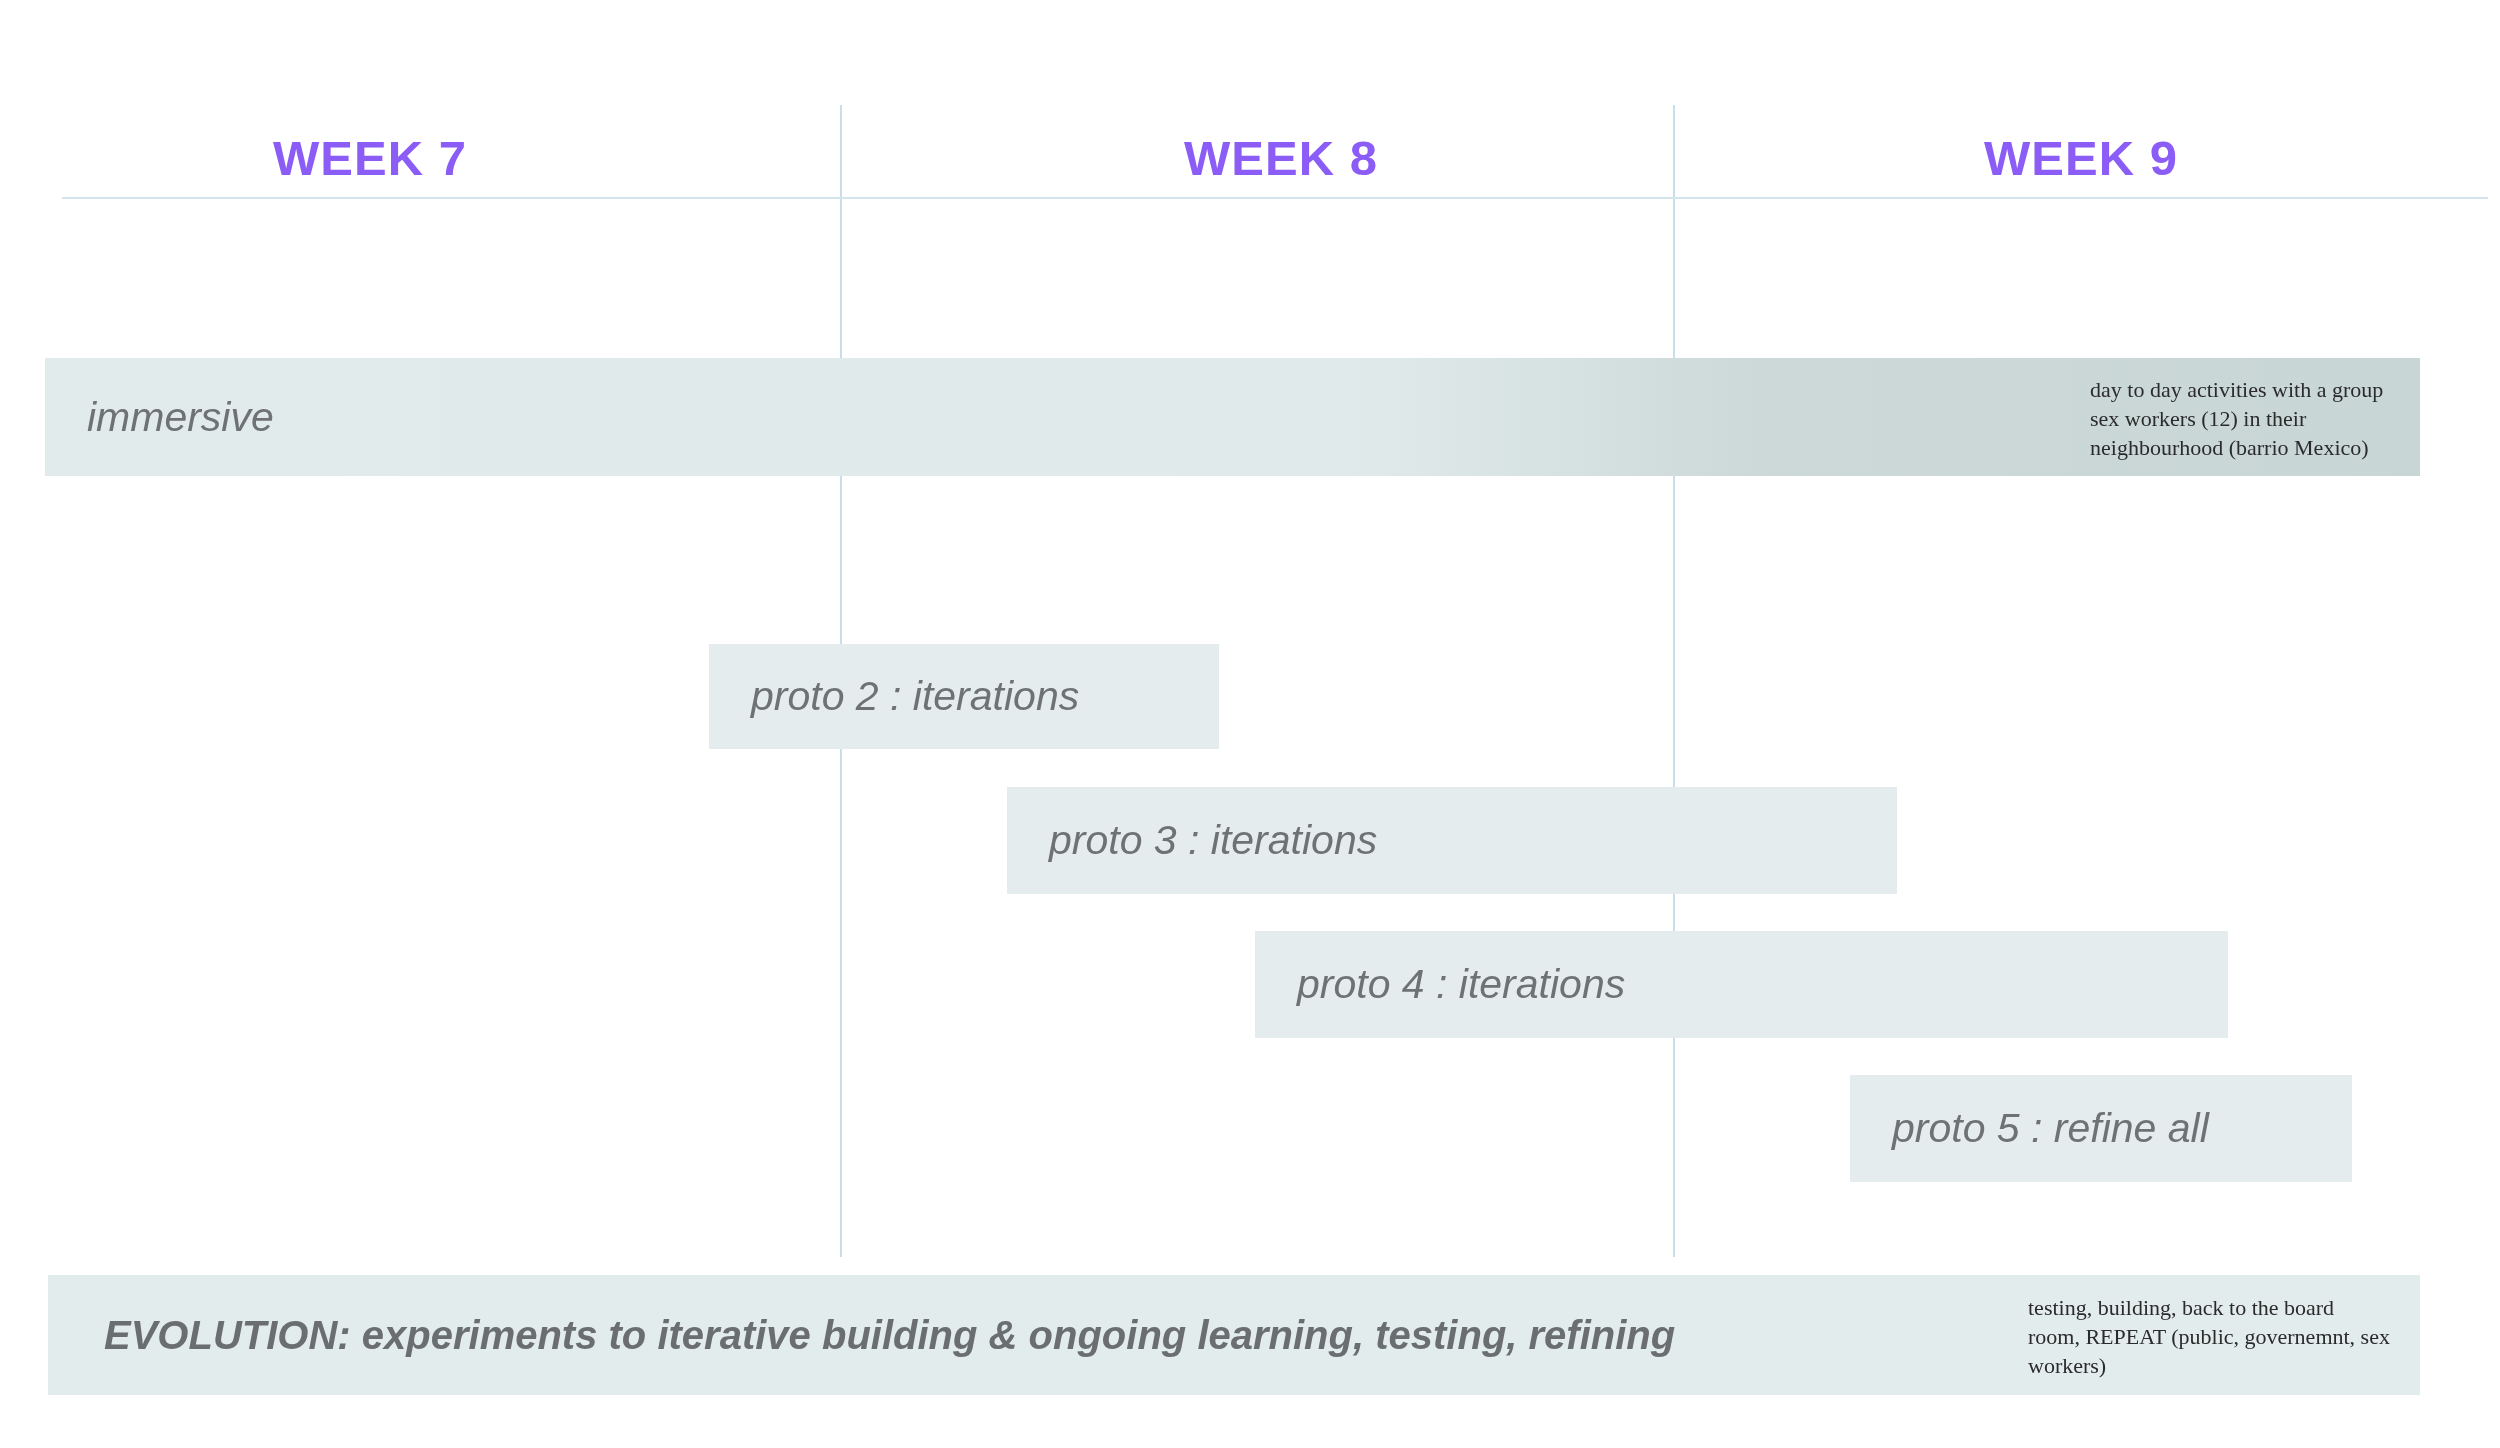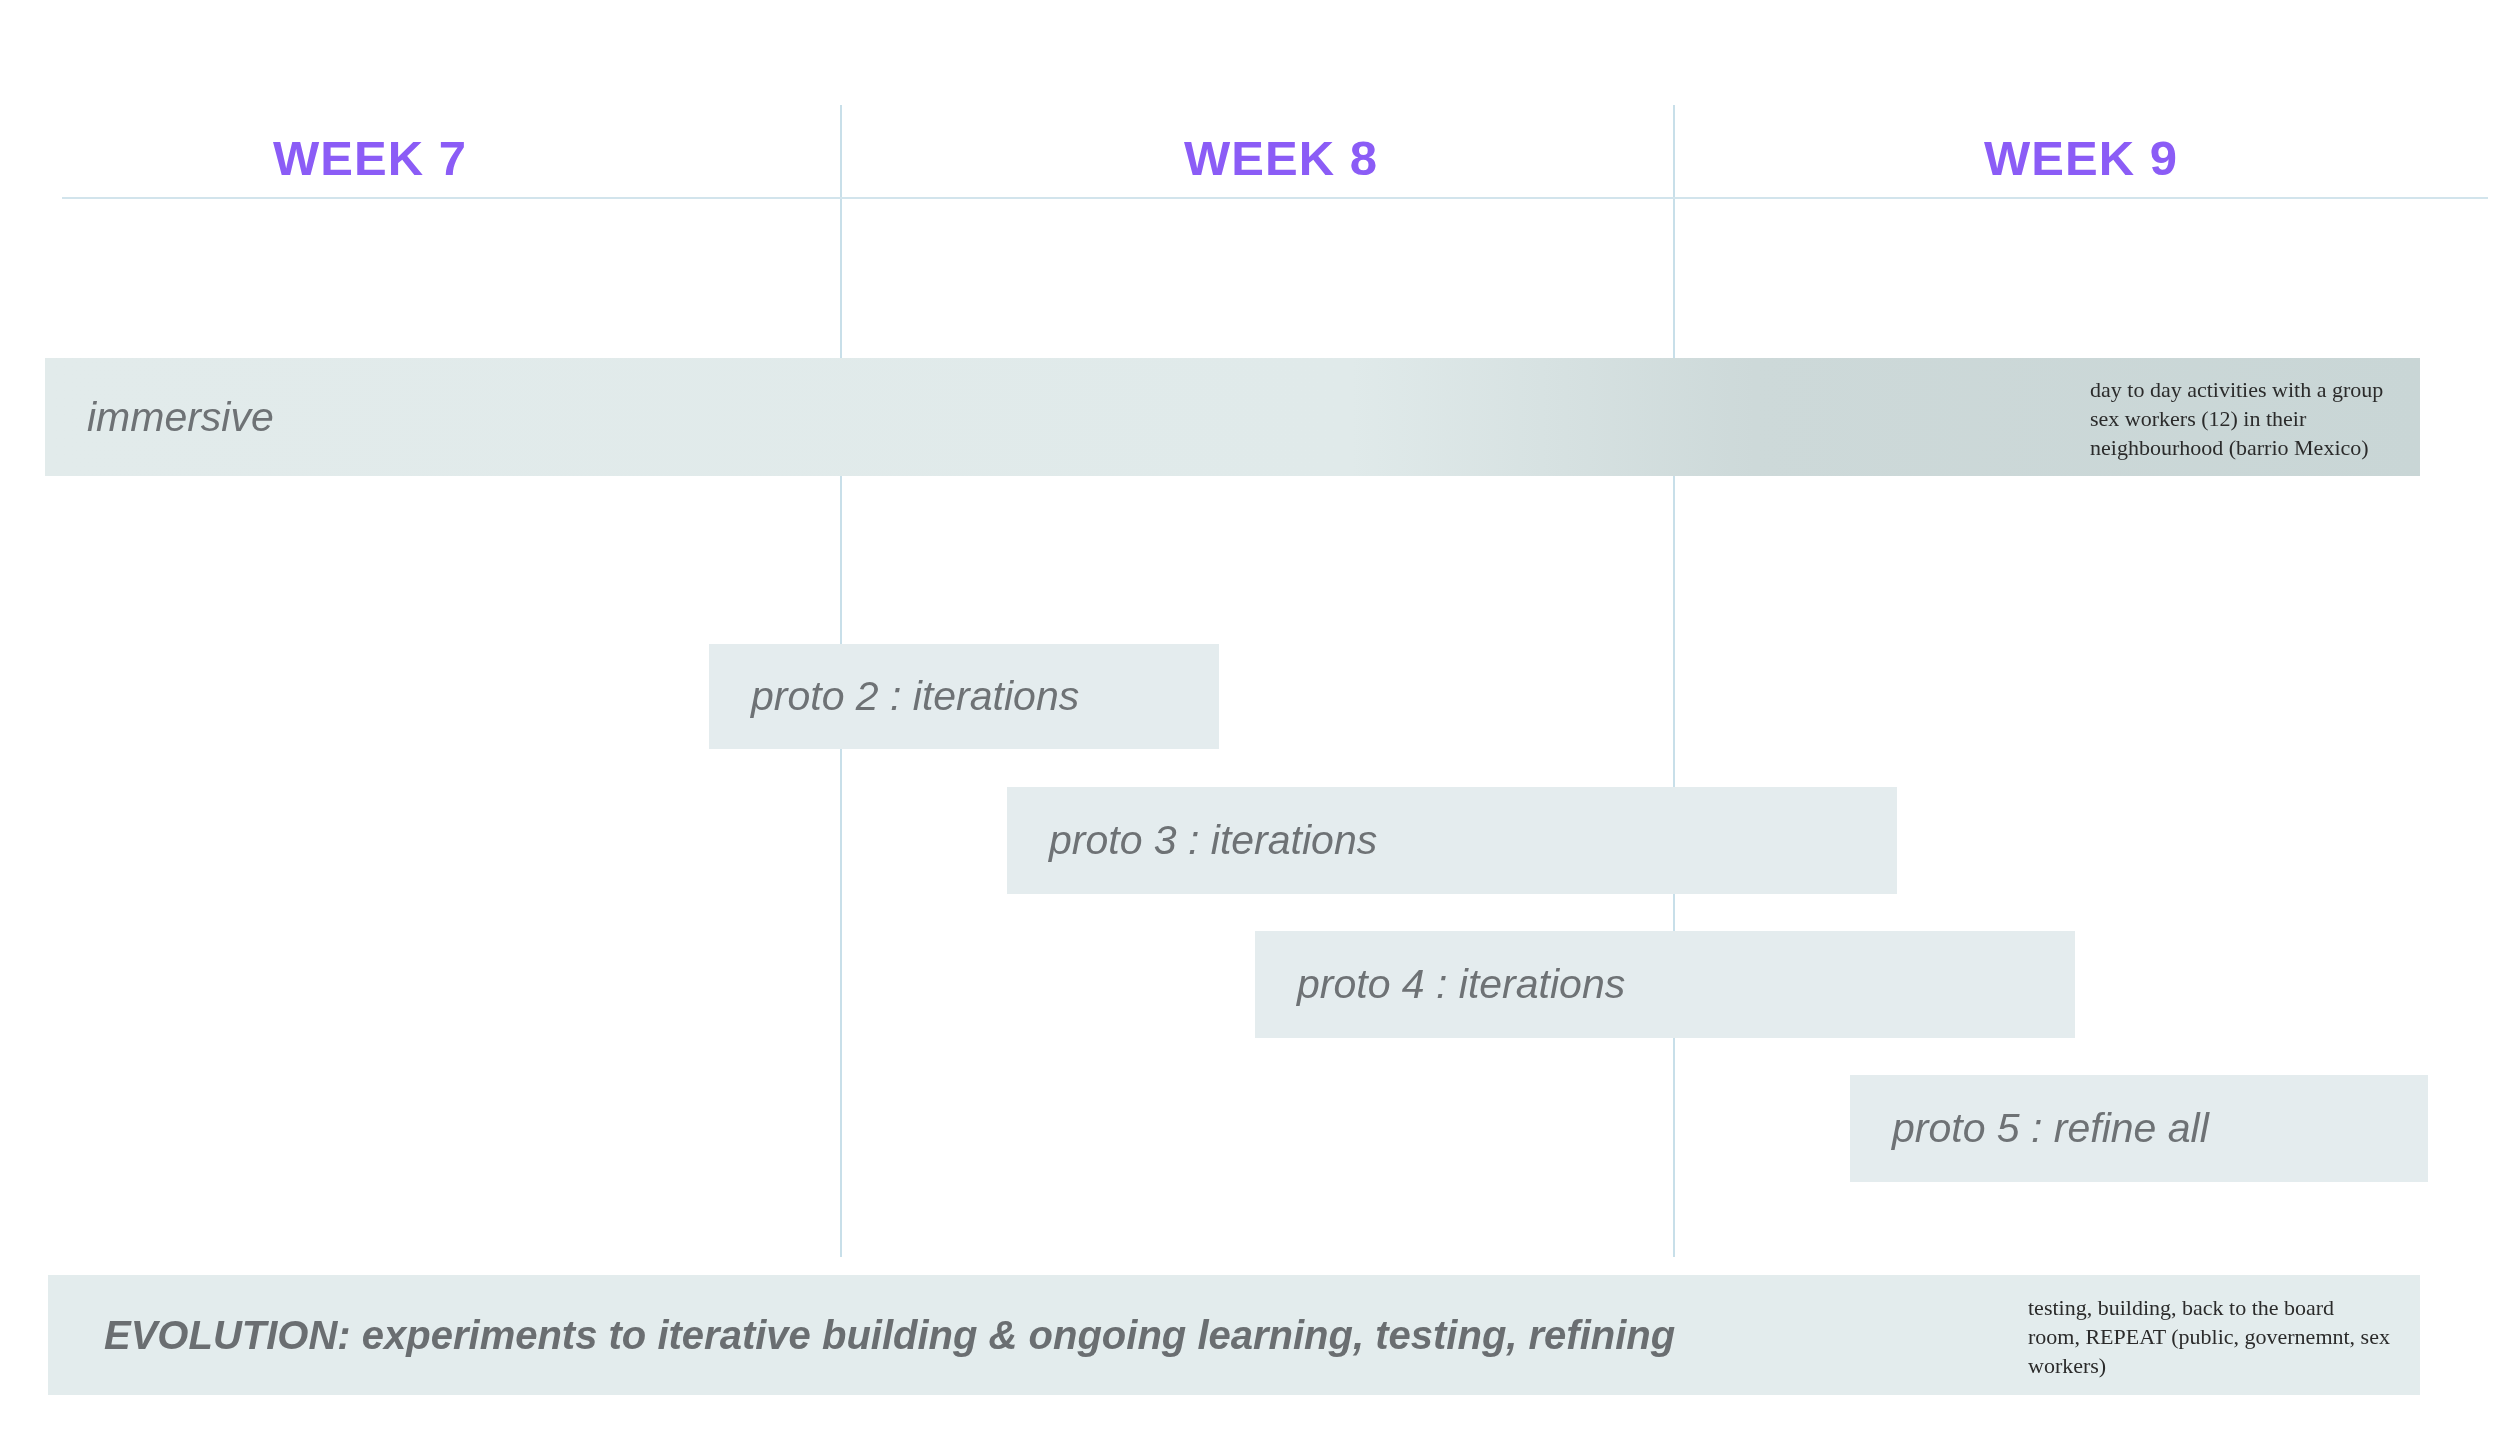--- a/index.html
+++ b/index.html
@@ -109,25 +109,25 @@
 
 
   <div class="bar" style="left:709px; top:644px; width:510px; height:105px;">
     <span class="bar-label">proto 2 : iterations</span>
   </div>
 
   <div class="bar" style="left:1007px; top:787px; width:890px; height:107px;">
     <span class="bar-label">proto 3 : iterations</span>
   </div>
 
-  <div class="bar" style="left:1255px; top:931px; width:820px; height:107px;">
+  <div class="bar" style="left:1255px; top:931px; width:973px; height:107px;">
     <span class="bar-label">proto 4 : iterations</span>
   </div>
 
-  <div class="bar" style="left:1850px; top:1075px; width:578px; height:107px;">
+  <div class="bar" style="left:1850px; top:1075px; width:502px; height:107px;">
     <span class="bar-label">proto 5 : refine all</span>
   </div>
 
   <div class="bar evolution" style="left:48px; top:1275px; width:2372px; height:120px;">
     <span class="bar-label">EVOLUTION: experiments to iterative building &amp; ongoing learning, testing, refining</span>
   </div>
   <div class="annotation" style="left:2028px; top:1293px; width:400px;">testing, building, back to the board
 room, REPEAT (public, governemnt, sex
 workers)</div>
 

